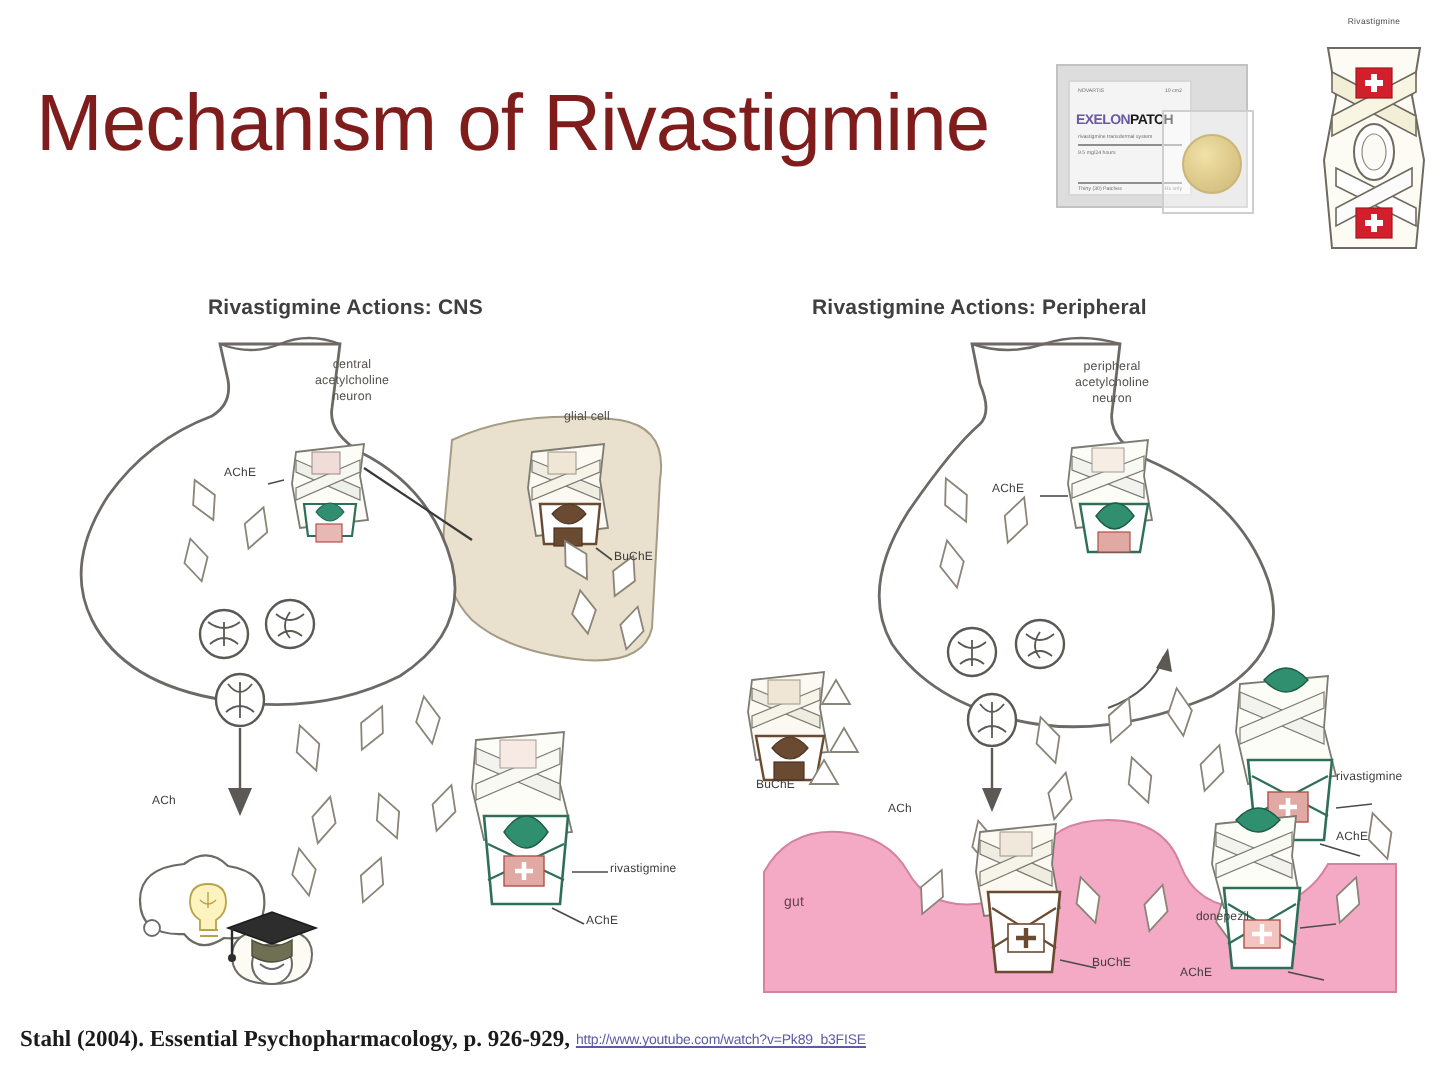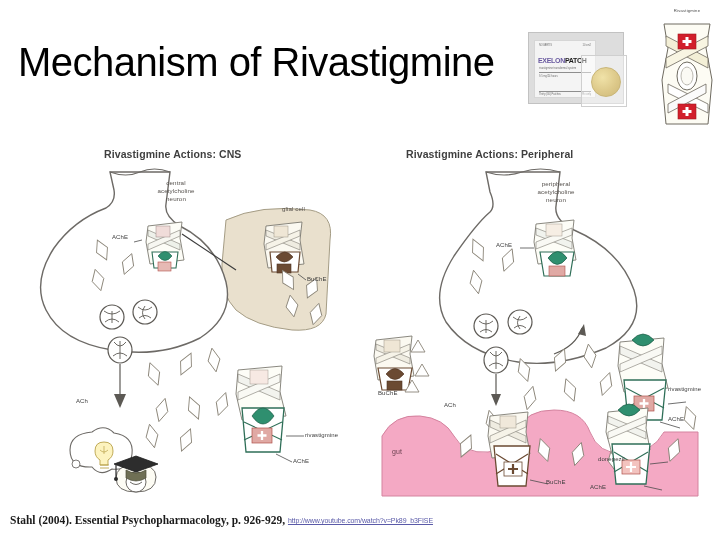--- a/index.html
+++ b/index.html
@@ -9,21 +9,21 @@
     background:#ffffff;
     font-family:"Liberation Sans", sans-serif;
     overflow:hidden;
     position:relative;
   }
   #slide { position:absolute; inset:0; }
 
   
   .slide-title {
     position:absolute; left:18px; top:40px;
-    font-size:40px; font-weight:400; color:#000000;
+    font-size:40px; font-weight:400; color:#7f1d1d;
     letter-spacing:-0.5px; white-space:nowrap;
     font-family:"Liberation Sans", sans-serif;
   }
 
   
   .product-area { position:absolute; left:524px; top:4px; width:196px; height:128px; }
   .patch-box {
     position:absolute; left:4px; top:28px; width:96px; height:72px;
     background:#dddddd; border:1px solid #c2c2c2;
   }

